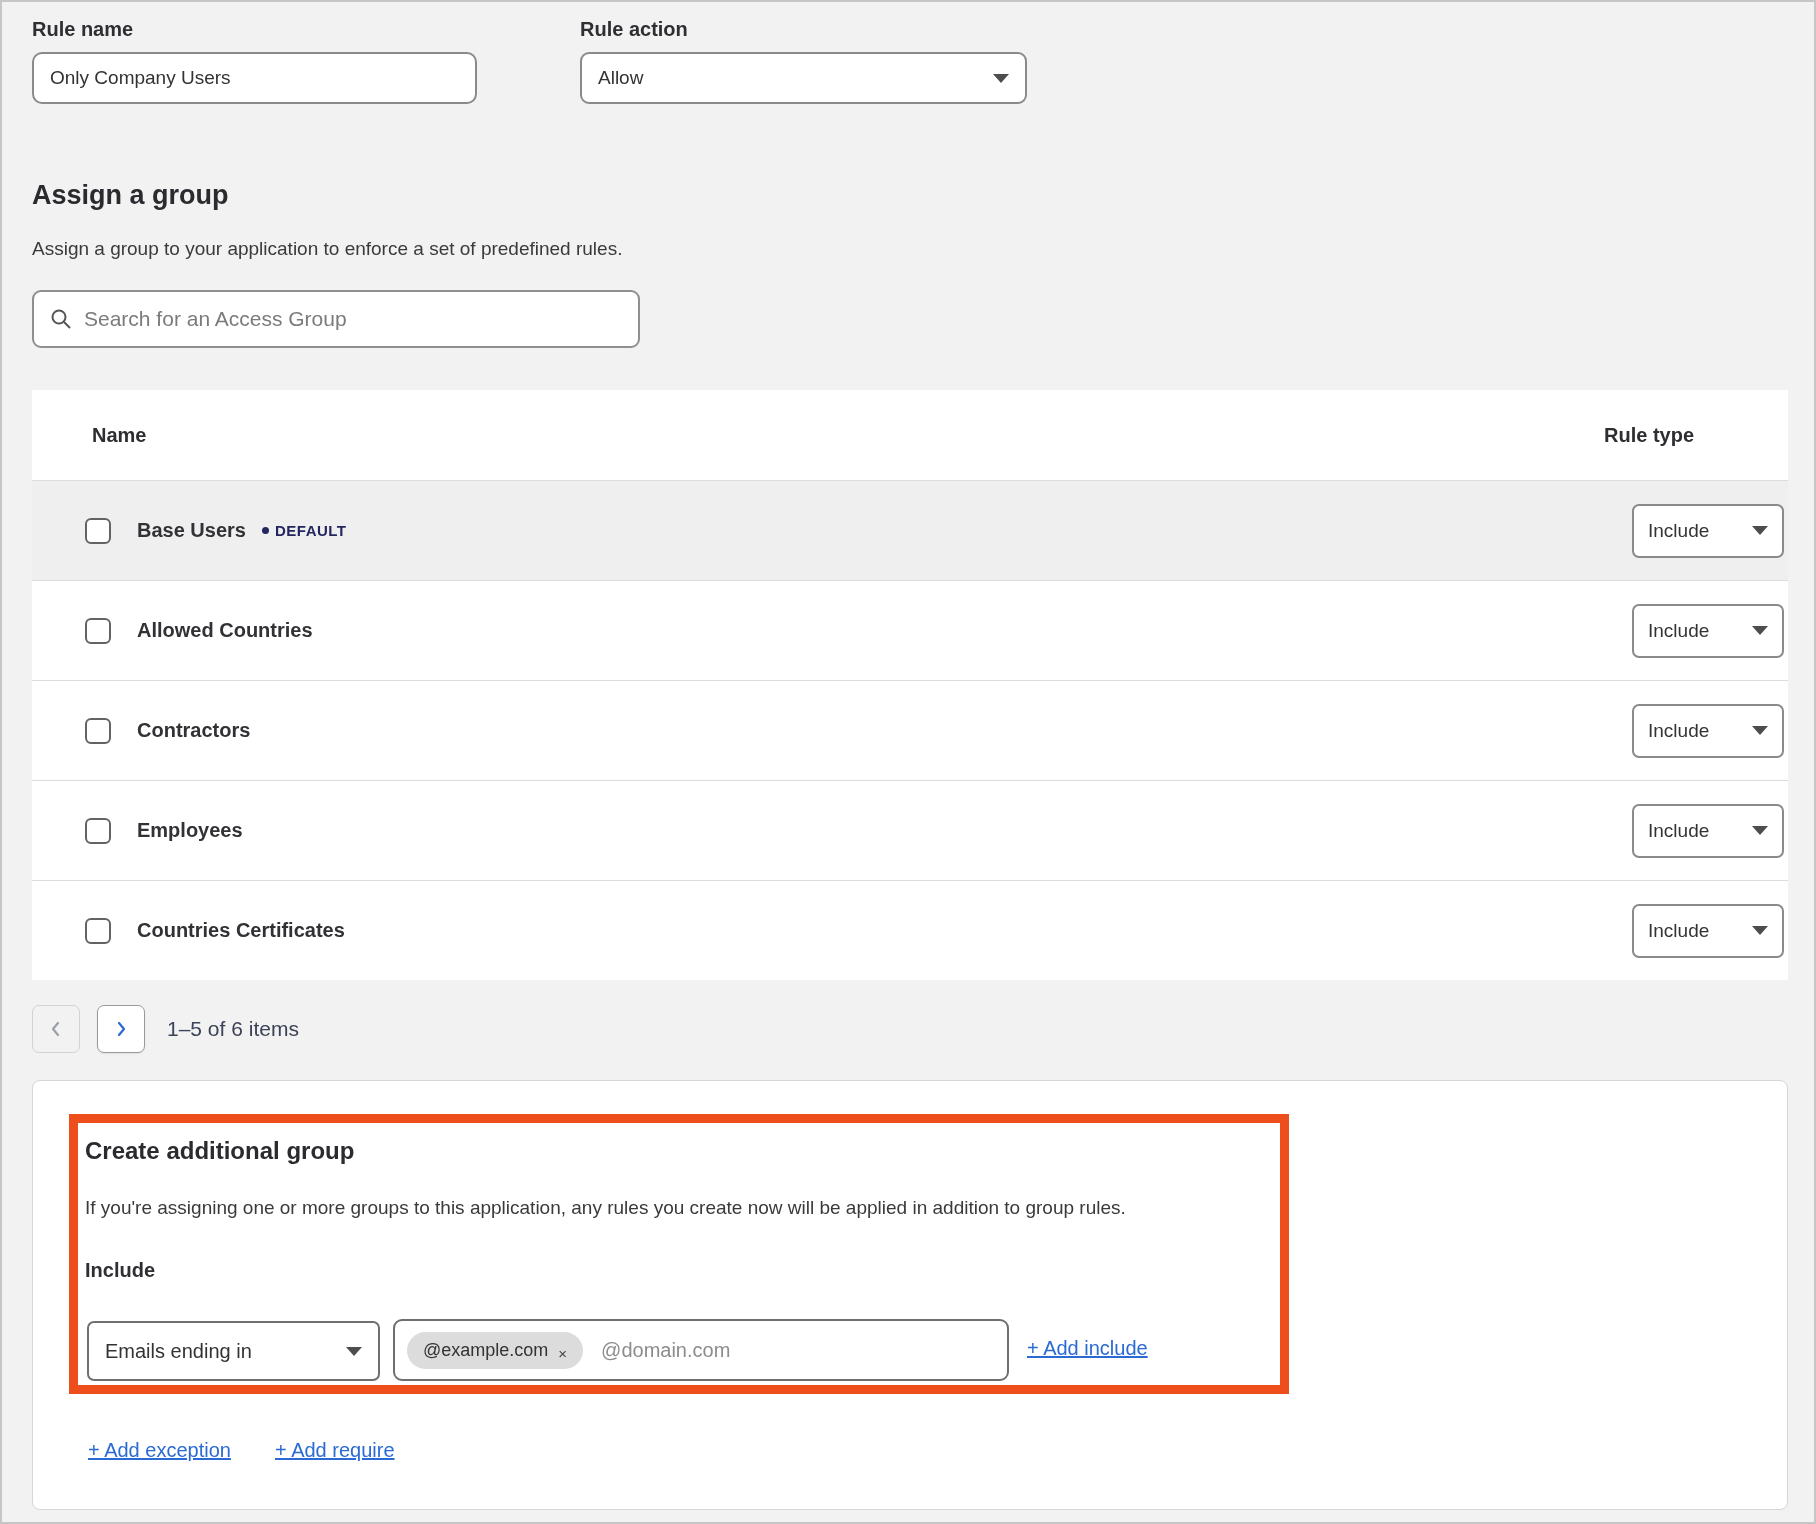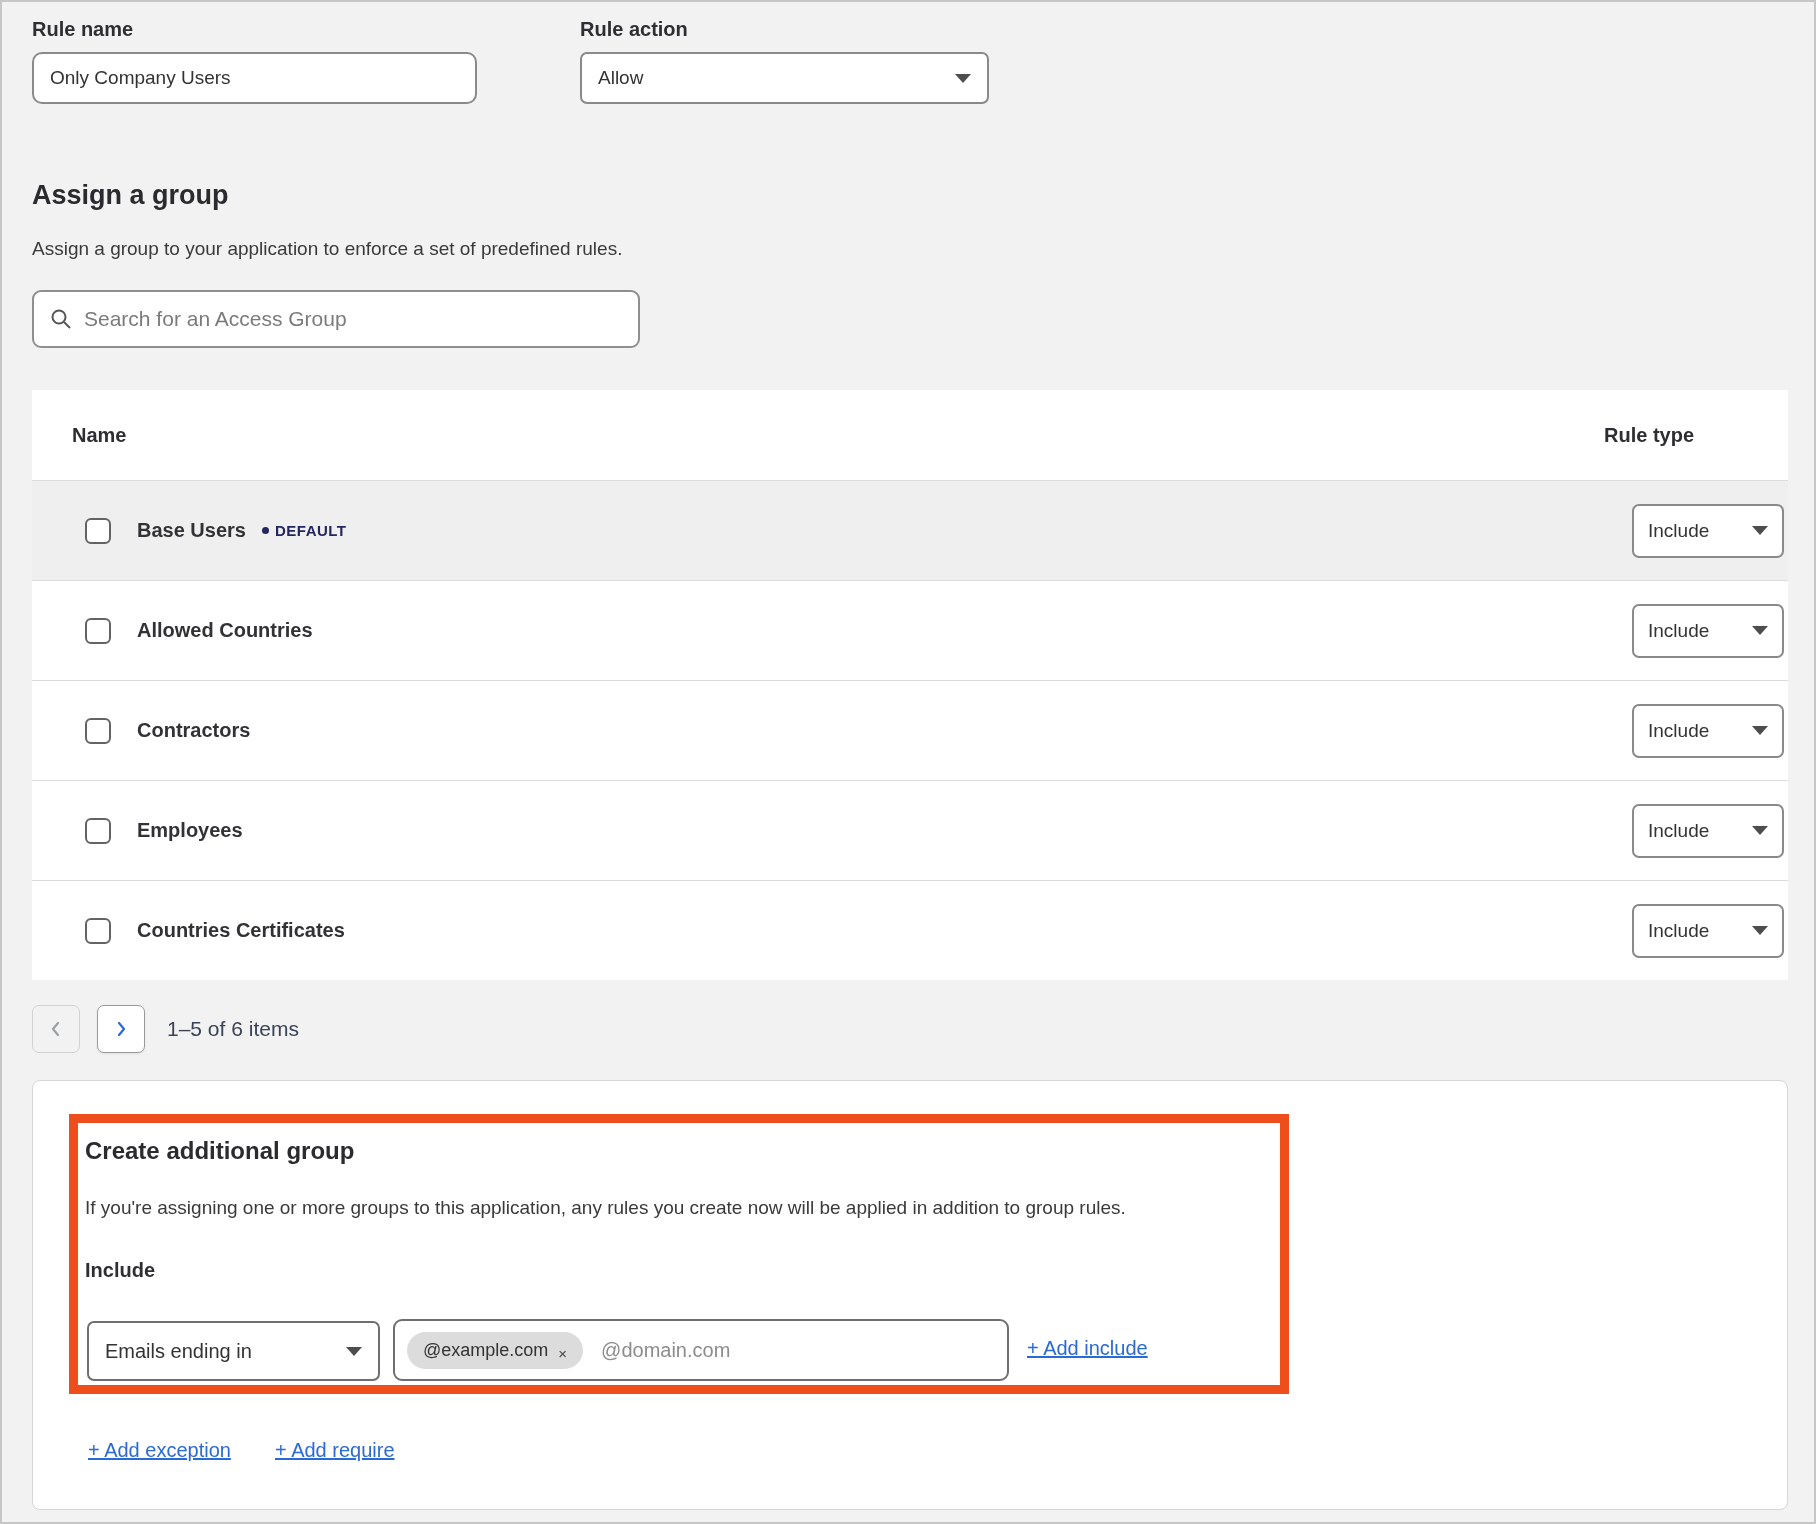--- a/index.html
+++ b/index.html
@@ -32,21 +32,21 @@
   }
   .search-wrap input {
     border:none; outline:none; flex:1; font-size:21px; color:#333;
     font-family:"Liberation Sans", sans-serif; background:transparent;
   }
   .search-wrap input::placeholder { color:#7b7b7b; }
 
   
   .gtable { position:absolute; left:30px; top:388px; width:1756px; background:#fff; }
   .thead { height:90px; display:flex; align-items:center; background:#fff; }
-  .th-name { font-size:20px; font-weight:bold; color:#2e2e32; margin-left:40px; flex:1; }
+  .th-name { font-size:20px; font-weight:bold; color:#2e2e32; margin-left:60px; flex:1; }
   .th-rule { font-size:20px; font-weight:bold; color:#2e2e32; width:154px; margin-right:30px; }
   .trow {
     height:100px; display:flex; align-items:center;
     border-top:1px solid #dcdcdc; background:#fff; position:relative;
   }
   .trow:first-of-type { background:#efefef; }
   .checkbox {
     width:26px; height:26px; border:2px solid #636363; border-radius:6px;
     background:#fff; margin-left:53px; cursor:pointer; flex:none;
   }
@@ -110,21 +110,21 @@
   svg { display:block; }
 </style>
 </head>
 <body>
 
 <div class="page">
 
   <div class="field-label" style="left:30px; top:16px;">Rule name</div>
   <input class="text-input" style="left: 30px; top: 50px;" value="Only Company Users">
   <div class="field-label" style="left:578px; top:16px;">Rule action</div>
-  <div class="select-box" style="left:578px; top:50px; width:409px;">
+  <div class="select-box" style="left:578px; top:50px; width:447px;border-radius:9px;">
     <span>Allow</span>
     <span class="caret"></span>
   </div>
 
   <div class="h1">Assign a group</div>
   <div class="desc">Assign a group to your application to enforce a set of predefined rules.</div>
 
   <div class="search-wrap">
     <span>
       <svg width="22" height="22" viewBox="0 0 22 22" fill="none" stroke="#555" stroke-width="2">

